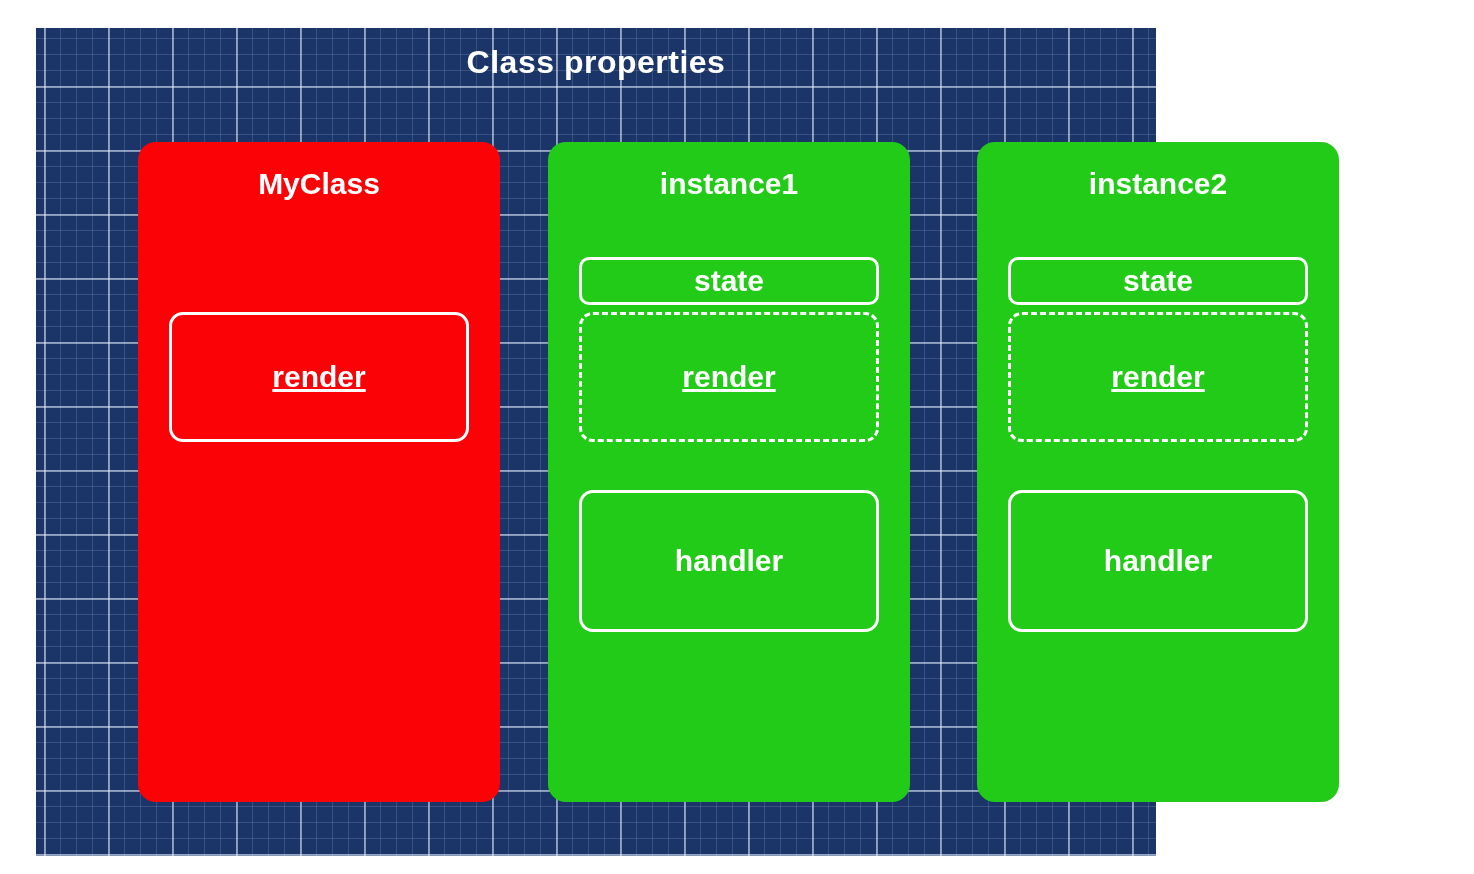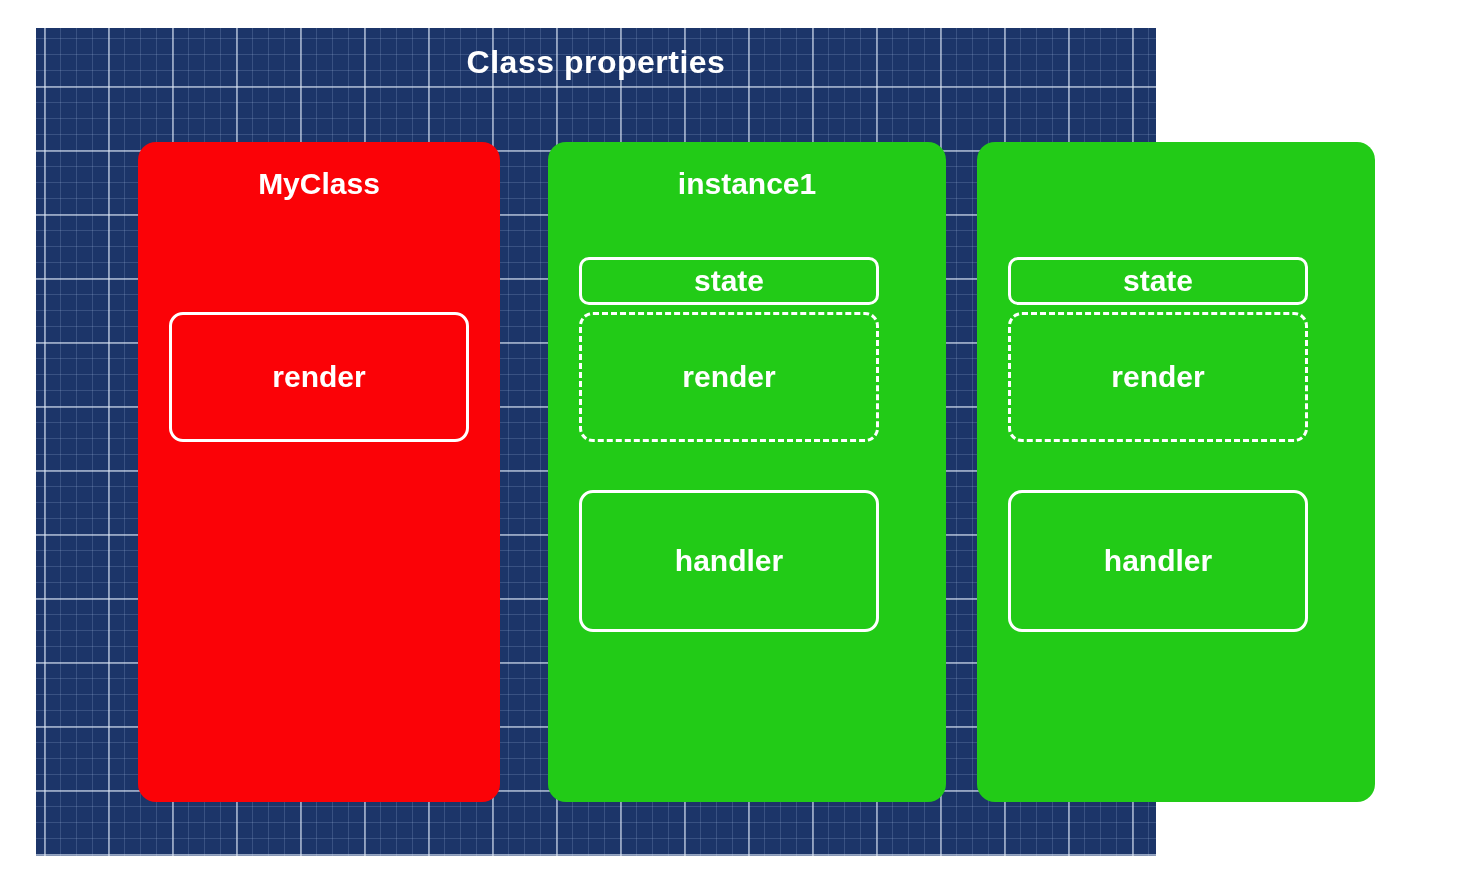--- a/index.html
+++ b/index.html
@@ -43,21 +43,21 @@
     line-height: 40px;
   }
   .card {
     position: absolute;
     top: 114px;
     width: 362px;
     height: 660px;
     border-radius: 18px;
   }
   .card.kind-class    { background: #fb0207; }
-  .card.kind-instance { background: #22cb17; padding-left: 36px; }
+  .card.kind-instance { background: #22cb17; }
   .card-1 { left: 77px; margin-left: 25px;  }
   .card-2 { left: 512px; }
   .card-3 { left: 941px; }
   .card-title {
     position: absolute;
     top: 24px;
     left: 0;
     width: 100%;
     text-align: center;
     color: #ffffff;
@@ -74,21 +74,21 @@
     display: flex;
     align-items: center;
     justify-content: center;
     color: #ffffff;
     font-size: 30px;
     font-weight: bold;
     text-align: center;
   }
   .member-box.dashed { border-style: dashed; }
   .pos-state   { top: 115px; height: 42px; border-radius: 10px; }
-  .pos-render  { top: 170px; height: 124px; }
+  .pos-render  { top: 170px; height: 124px; text-decoration: underline; }
   .pos-handler { top: 348px; height: 136px; }
 </style>
 </head>
 <body>
 
 <div class="page">
   <div class="blueprint">
 
     <div class="diagram-title">Class properties</div>
 
@@ -106,20 +106,21 @@
       </div>
       <div class="member-box dashed pos-render">
         <span>render</span>
       </div>
       <div class="member-box pos-handler">
         <span>handler</span>
       </div>
     </div>
 
     <div class="card kind-instance card-3">
+      <div class="card-title">instance2</div>
       <div class="member-box pos-state">
         <span>state</span>
       </div>
       <div class="member-box dashed pos-render">
         <span>render</span>
       </div>
       <div class="member-box pos-handler">
         <span>handler</span>
       </div>
     </div>

